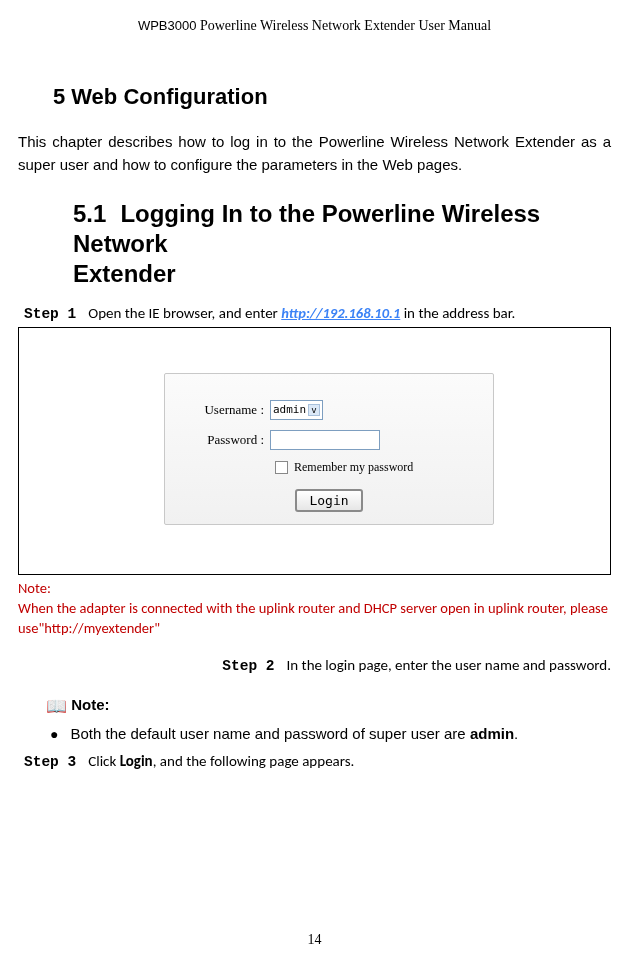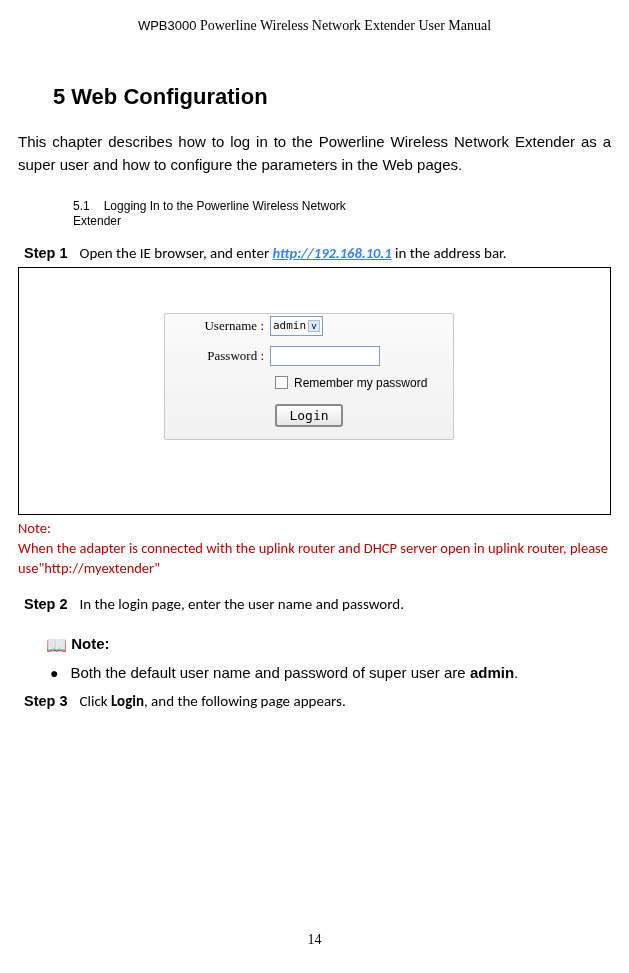--- a/index.html
+++ b/index.html
@@ -30,43 +30,43 @@
       margin-bottom: 20px;
     }
     .h1 .num { margin-right: 6px; }
     .intro {
       font-size: 15px;
       line-height: 1.55;
       text-align: justify;
       margin-bottom: 22px;
     }
     .h2 {
-      font-size: 12px;
-      font-weight: normal;
+      font-size: 24px;
+      font-weight: bold;
       margin-left: 55px;
       margin-bottom: 14px;
       line-height: 1.25;
     }
     .h2 .num { margin-right: 14px; }
     .h2-rest { display: block; margin-left: 0; }
     .section-intro {
       font-size: 15px;
       line-height: 1.55;
       text-align: justify;
       margin-bottom: 4px;
     }
     .step-line {
       font-size: 14.5px;
       margin-bottom: 3px;
       margin-left: 6px;
       line-height: 1.4;
     }
     .step-label {
       font-weight: bold;
-      font-family: Liberation Sans, sans-serif;
+      font-family: Liberation Mono, monospace;
       margin-right: 12px;
     }
     .step-text { font-family: Calibri, Arial; font-size: 15px; }
     .link {
       color: #3b82f6;
       font-style: italic;
       font-weight: bold;
       text-decoration: underline;
       font-family: Calibri, Arial;
     }
@@ -79,22 +79,22 @@
       background: #fff;
       position: relative;
       overflow: hidden;
     }
     .login-panel {
       position: absolute;
       left: 145px;
       top: 45px;
       background: linear-gradient(#fbfbfb,#f1f1f1);
       border: 1px solid #c8c8c8;
-      width: 290px;
-      padding: 2px 10px 12px 10px;
+      width: 330px;
+      padding: 26px 10px 12px 10px;
       border-radius: 2px;
     }
     .login-row {
       display: flex;
       align-items: center;
       margin-bottom: 10px;
     }
     .login-label {
       width: 95px;
       text-align: right;
@@ -121,21 +121,21 @@
     }
     .login-input {
       height: 20px;
       width: 110px;
       border: 1px solid #7d9ec0;
       background: #fff;
     }
     .remember-row {
       padding-left: 100px;
       font-size: 12px;
-      font-family: Liberation Sans, sans-serif;
+      font-family: Liberation Serif, serif;
       margin-bottom: 14px;
       display: flex;
       align-items: center;
     }
     .checkbox {
       width: 13px;
       height: 13px;
       border: 1px solid #888;
       background: #fff;
       margin-right: 6px;
@@ -155,20 +155,21 @@
     .note-red {
       color: #c00000;
       font-size: 14.5px;
       line-height: 1.4;
       font-family: Calibri, Arial;
       margin-bottom: 16px;
     }
     .step2 {
       margin-left: 6px;
       margin-bottom: 20px;
+      text-align: right;
     }
     .note-block {
       margin-left: 28px;
       margin-bottom: 6px;
     }
     .book-icon {
       font-size: 17px;
       margin-right: 4px;
       vertical-align: -2px;
     }

